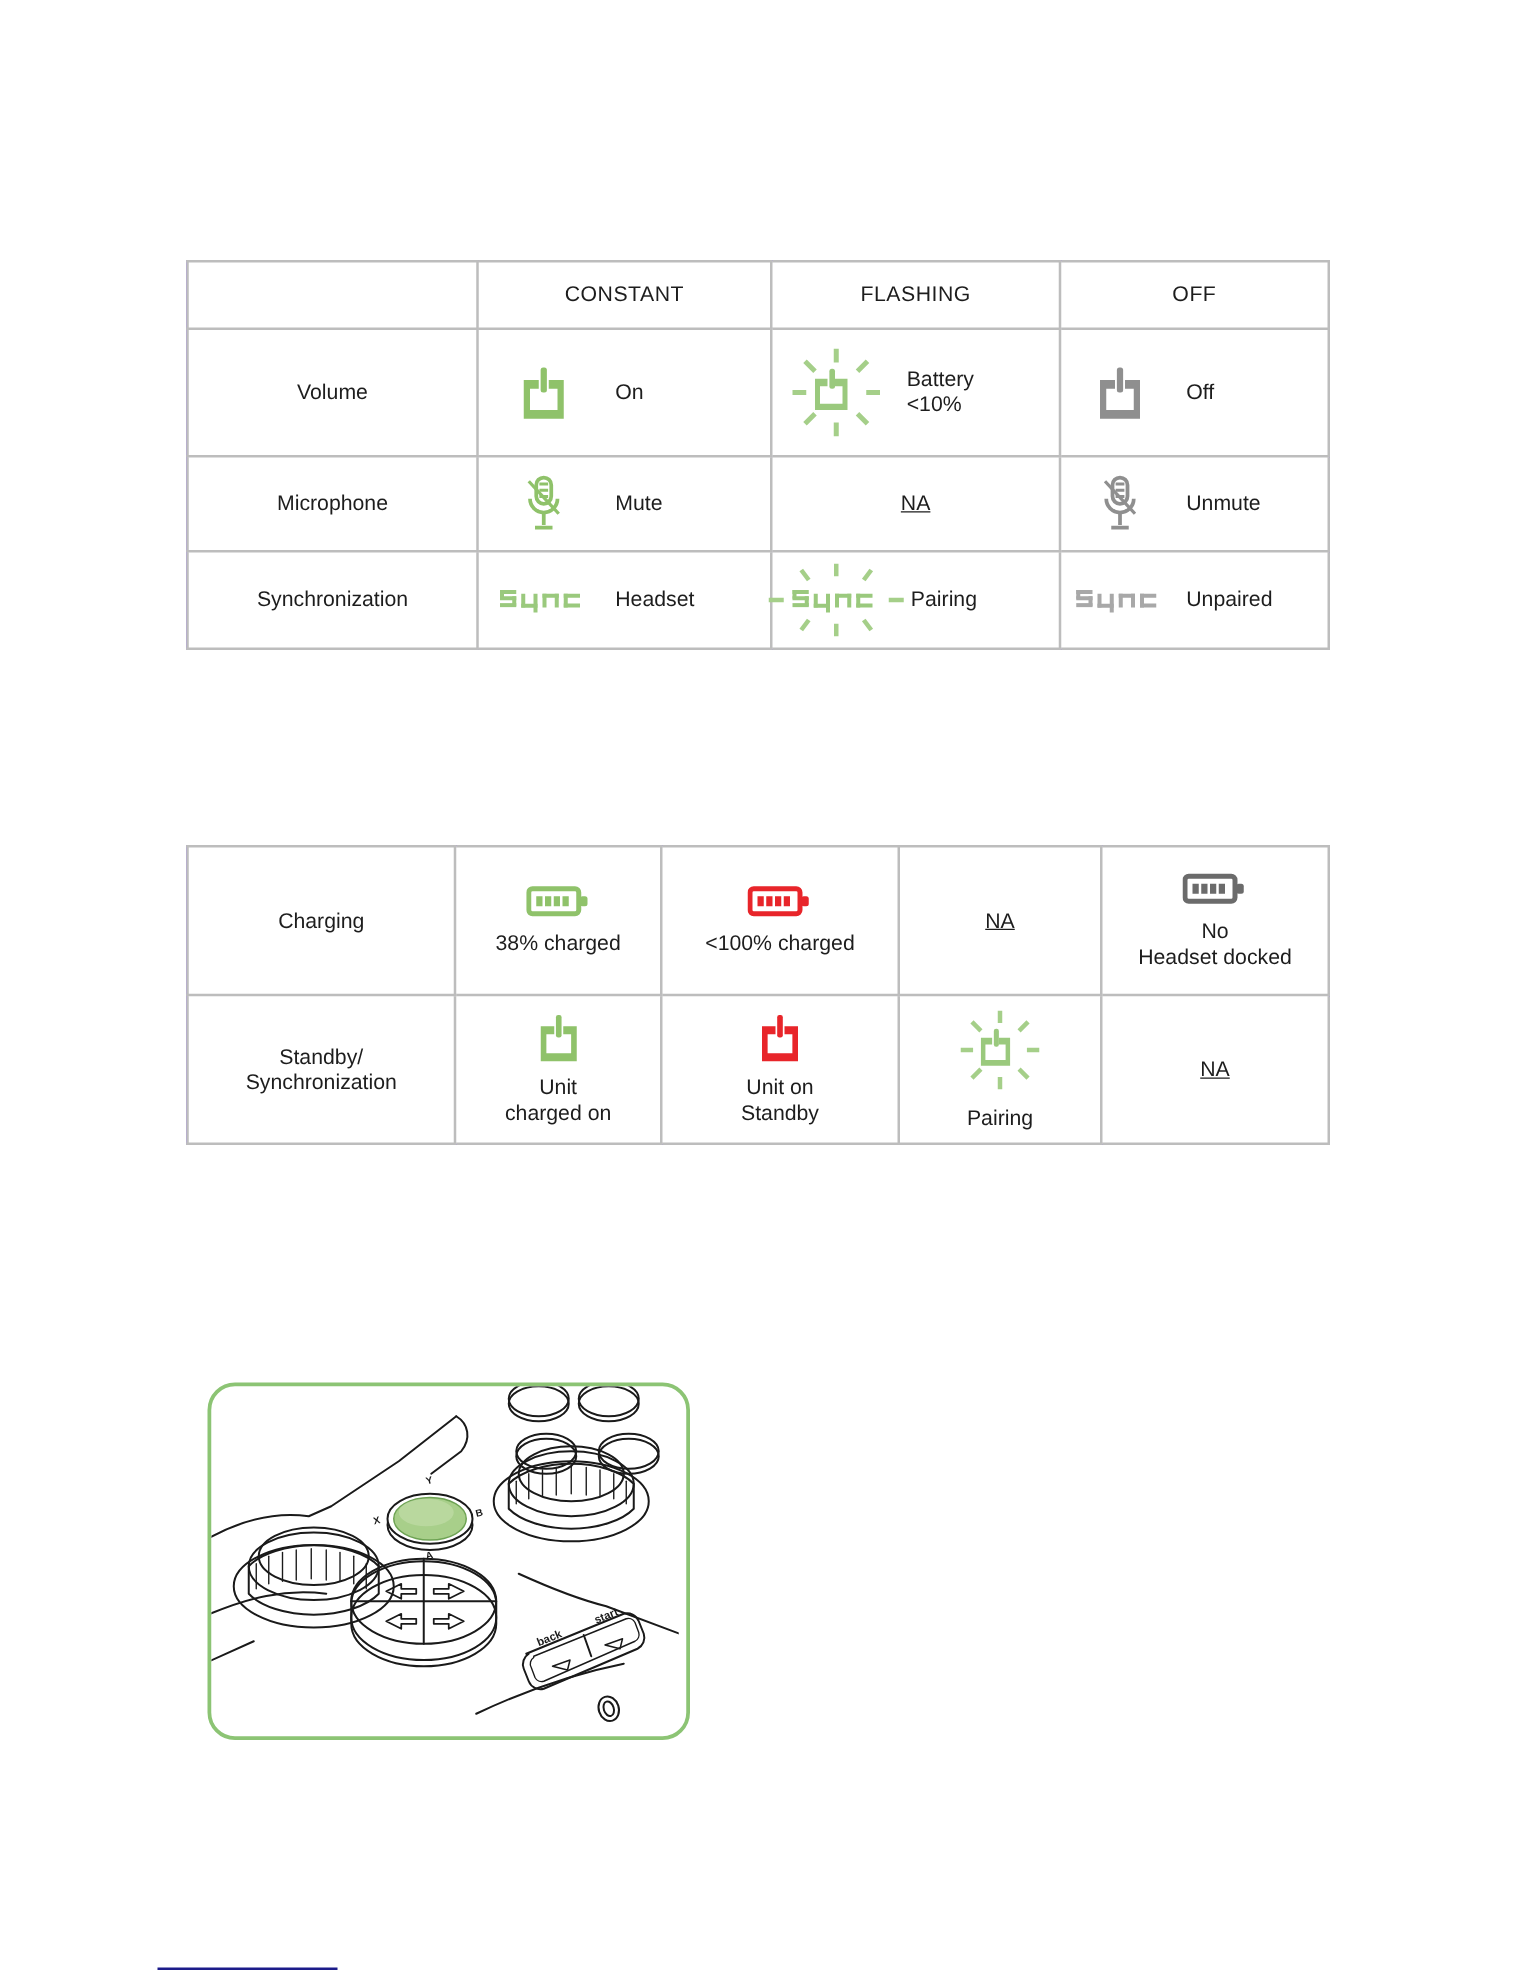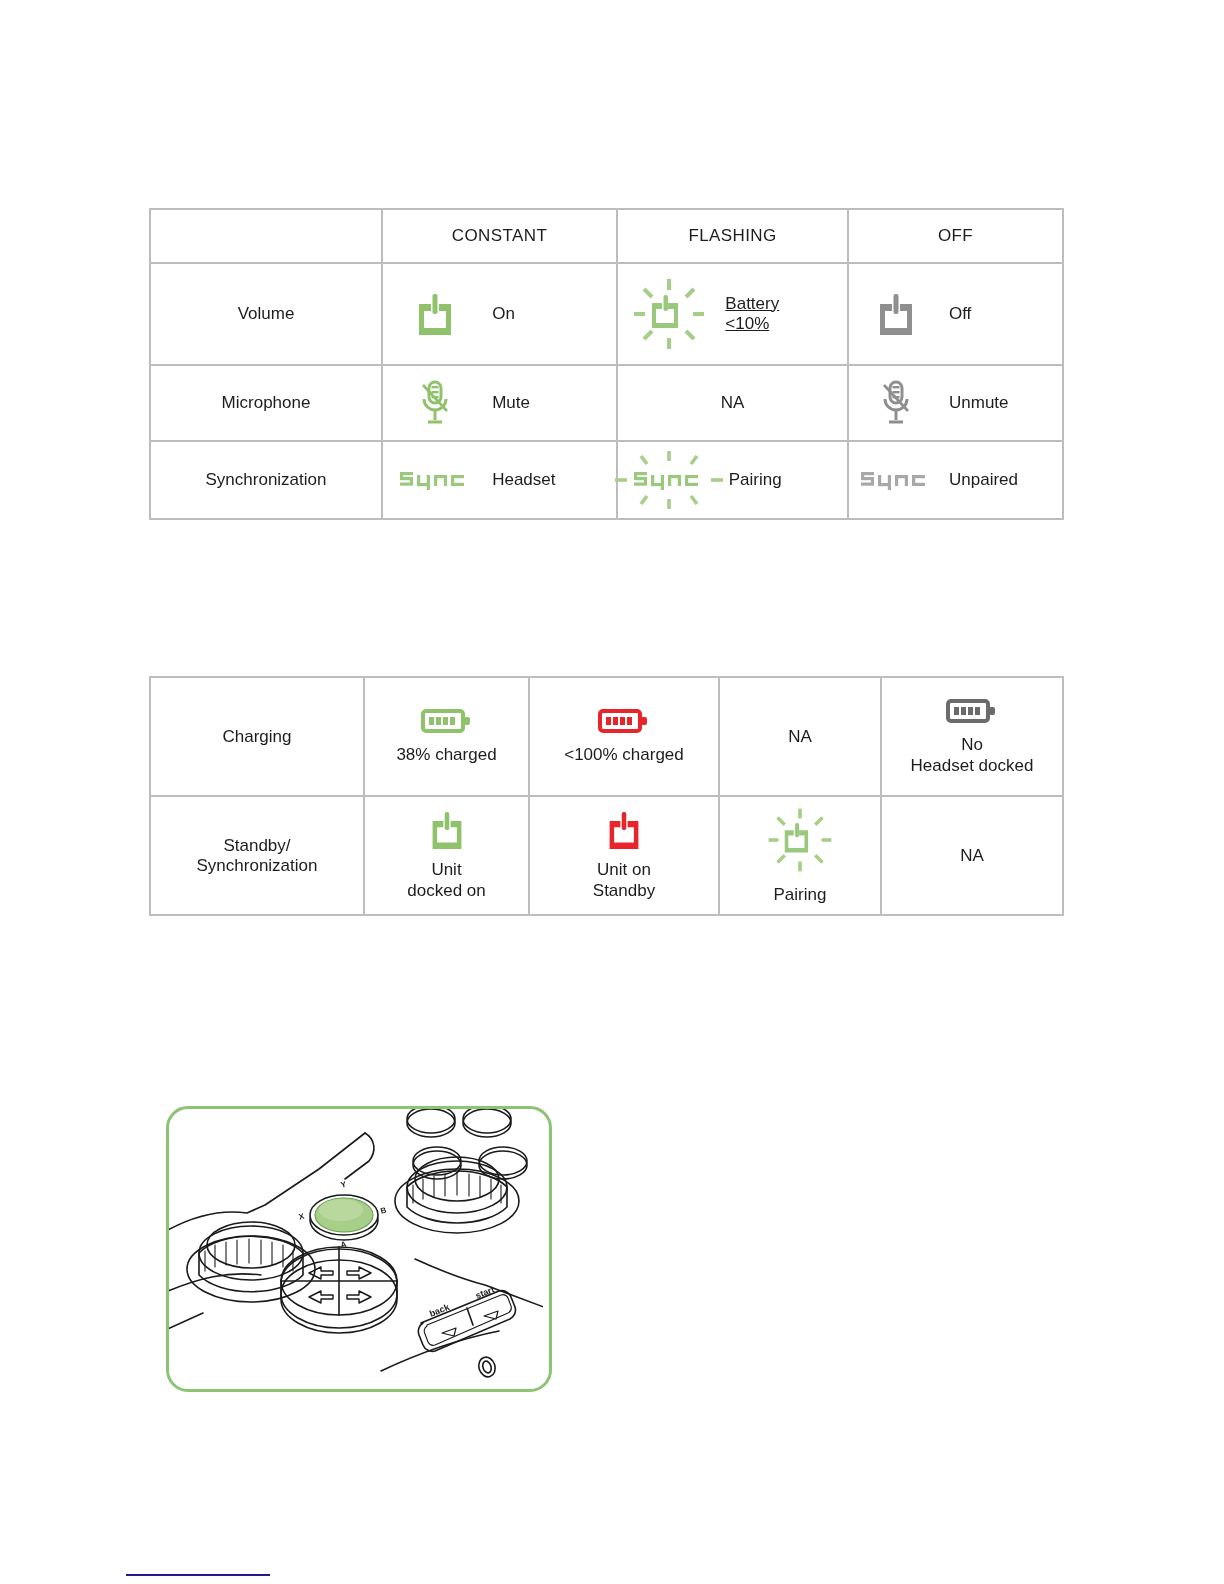--- a/index.html
+++ b/index.html
@@ -50,21 +50,21 @@
   #table-dock {
     left: 149px;
     top: 676px;
     width: 913px;
   }
   #table-dock .row-charging td { height: 117px; }
   #table-dock .row-standby  td { height: 117px; }
 
   
   .cell-label { font-size: 17px; }
-  .cell-na    { font-size: 17px; }
+  .cell-na    { font-size: 17px; text-decoration: underline; }
 
   .icon-row {
     display: flex;
     align-items: center;
     justify-content: center;
     gap: 0px;
     width: 100%;
     height: 100%;
   }
   .icon-slot {
@@ -73,21 +73,21 @@
     align-items: center;
     justify-content: center;
   }
   .text-slot {
     flex: 0 0 54%;
     text-align: left;
     padding-left: 4px;
     font-size: 17px;
     line-height: 1.15;
   }
-  .text-slot.two-line { line-height: 1.2; text-decoration: underline; }
+  .text-slot.two-line { line-height: 1.2; }
 
   .icon-stack {
     display: flex;
     flex-direction: column;
     align-items: center;
     justify-content: center;
     gap: 5px;
     height: 100%;
     width: 100%;
   }
@@ -409,21 +409,21 @@
       </td>
       <td>
         <div class="icon-stack">
           <span>
             <svg width="36" height="40" viewBox="0 0 40 44" aria-hidden="true">
               <path d="M4 12 h12 v7 h-7 v17 h22 v-17 h-7 v-7 h12 v31 H4 Z" fill="#8fc26a"></path>
               <rect x="17.5" y="2" width="5" height="20" rx="2" fill="#8fc26a"></rect>
             </svg>
           </span>
           <span class="cap">Unit</span>
-          <span class="cap" style="margin-top:-5px">docked on</span>
+          <span class="cap" style="margin-top:-5px">charged on</span>
         </div>
       </td>
       <td>
         <div class="icon-stack">
           <span>
             <svg width="36" height="40" viewBox="0 0 40 44" aria-hidden="true">
               <path d="M4 12 h12 v7 h-7 v17 h22 v-17 h-7 v-7 h12 v31 H4 Z" fill="#e8252a"></path>
               <rect x="17.5" y="2" width="5" height="20" rx="2" fill="#e8252a"></rect>
             </svg>
           </span>

